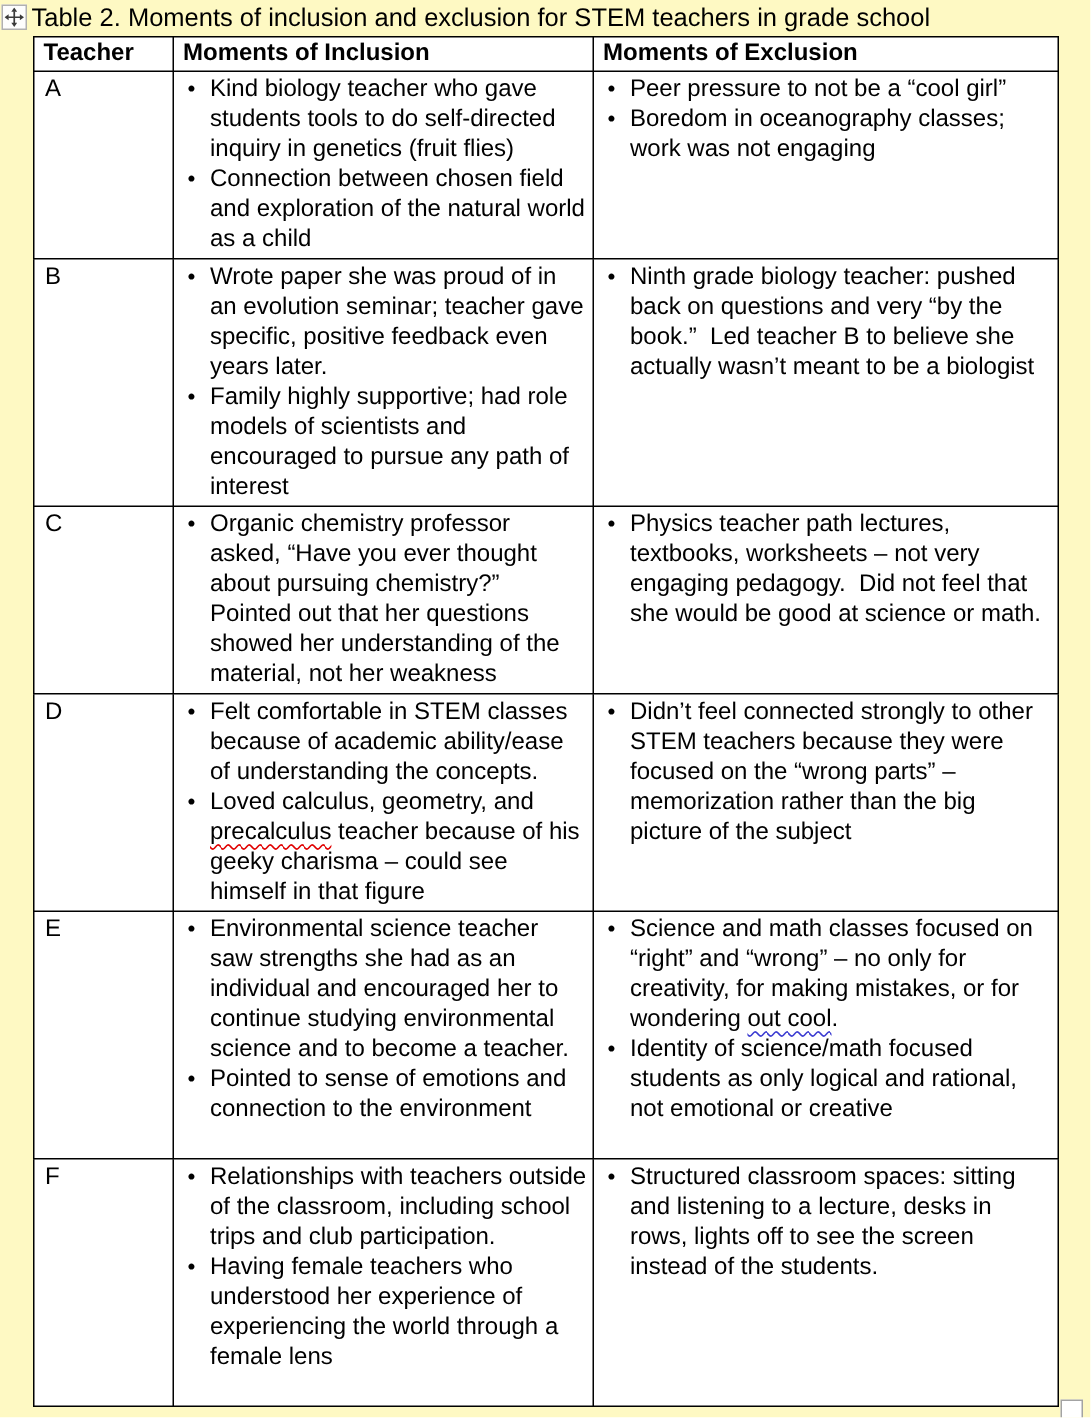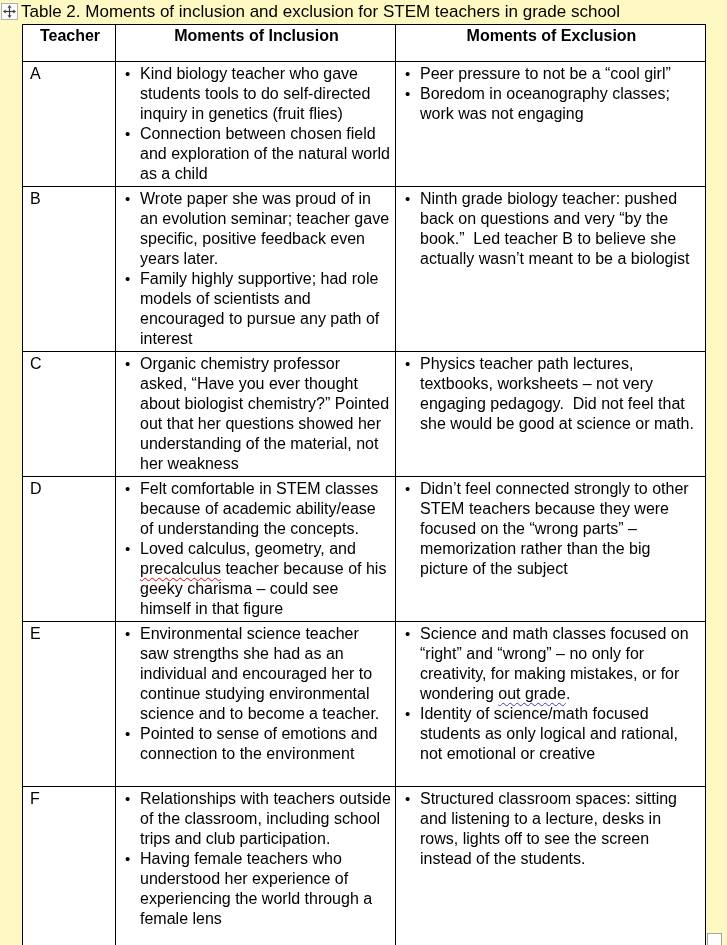--- a/index.html
+++ b/index.html
@@ -24,21 +24,21 @@
     background:#fff;
   }
   table.moments col.c1 { width:93px; }
   table.moments col.c2 { width:280px; }
   table.moments col.c3 { width:310px; }
   table.moments th, table.moments td {
     border:1.5px solid #000; vertical-align:top;
     font-size:16px; line-height:20px;
   }
   table.moments th {
-    text-align:center; font-weight:bold; padding:1px 4px 15px 6px; height:22px;margin-top:48px;
+    text-align:left; font-weight:bold; padding:1px 4px 1px 6px; height:22px;margin-top:48px;
   }
   td.teacher-cell { padding:2px 4px 2px 7px; }
   td.moments-cell { padding:2px 4px 2px 0; }
   tbody tr:nth-child(1) > td { height:125px; }
   tbody tr:nth-child(2) > td { height:161px; }
   tbody tr:nth-child(3) > td { height:125px; }
   tbody tr:nth-child(4) > td { height:144px; }
   tbody tr:nth-child(5) > td { height:165px; }
   tbody tr:nth-child(6) > td { height:165px; }
   .bullet-item { display:flex; align-items:flex-start; }
@@ -139,21 +139,21 @@
               <span class="marker">•</span>
               <span class="bt"><span>Ninth grade biology teacher: pushed back on questions and very “by the book.”  Led teacher B to believe she actually wasn’t meant to be a biologist</span></span>
             </div>
           </td>
         </tr>
         <tr>
           <td class="teacher-cell">C</td>
           <td class="moments-cell">
             <div class="bullet-item">
               <span class="marker">•</span>
-              <span class="bt"><span>Organic chemistry professor asked, “Have you ever thought about biologist chemistry?” Pointed out that her questions showed her understanding of the material, not her weakness</span></span>
+              <span class="bt"><span>Organic chemistry professor asked, “Have you ever thought about pursuing chemistry?” Pointed out that her questions showed her understanding of the material, not her weakness</span></span>
             </div>
           </td>
           <td class="moments-cell">
             <div class="bullet-item">
               <span class="marker">•</span>
               <span class="bt"><span>Physics teacher path lectures, textbooks, worksheets – not very engaging pedagogy.  Did not feel that she would be good at science or math.</span></span>
             </div>
           </td>
         </tr>
         <tr>
@@ -183,21 +183,21 @@
               <span class="bt"><span>Environmental science teacher saw strengths she had as an individual and encouraged her to continue studying environmental science and to become a teacher.</span></span>
             </div>
             <div class="bullet-item">
               <span class="marker">•</span>
               <span class="bt"><span>Pointed to sense of emotions and connection to the environment</span></span>
             </div>
           </td>
           <td class="moments-cell">
             <div class="bullet-item">
               <span class="marker">•</span>
-              <span class="bt"><span>Science and math classes focused on “right” and “wrong” – no only for creativity, for making mistakes, or for wondering </span><span class="mark-grammar">out grade</span><span>.</span></span>
+              <span class="bt"><span>Science and math classes focused on “right” and “wrong” – no only for creativity, for making mistakes, or for wondering </span><span class="mark-grammar">out cool</span><span>.</span></span>
             </div>
             <div class="bullet-item">
               <span class="marker">•</span>
               <span class="bt"><span>Identity of science/math focused students as only logical and rational, not emotional or creative</span></span>
             </div>
           </td>
         </tr>
         <tr>
           <td class="teacher-cell">F</td>
           <td class="moments-cell">

